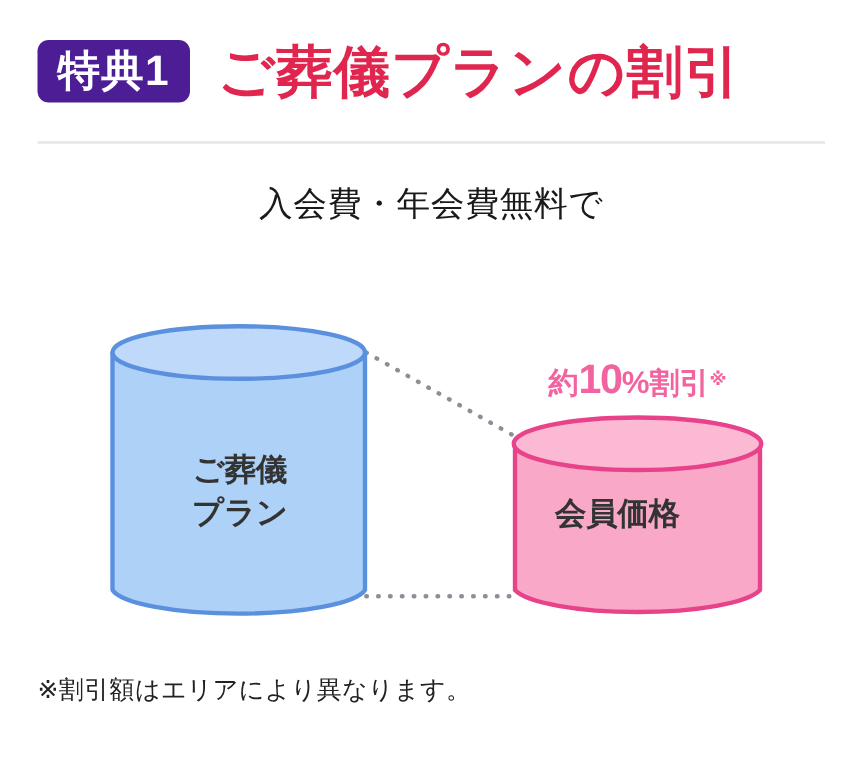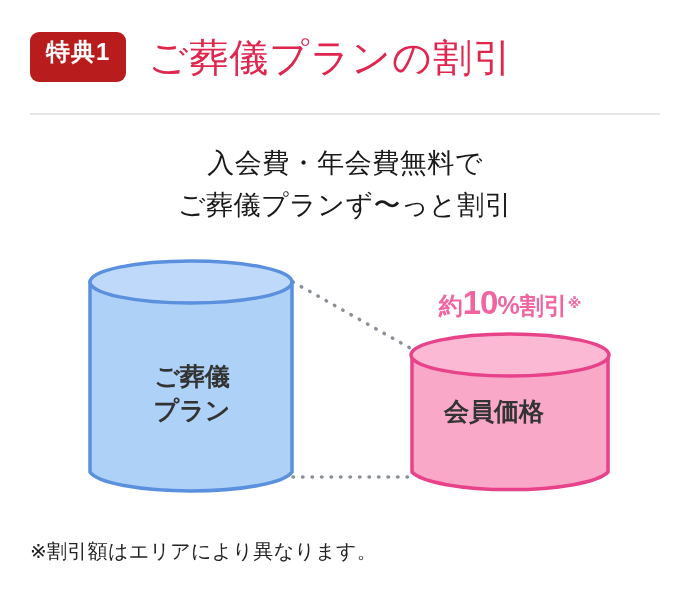--- a/index.html
+++ b/index.html
@@ -28,35 +28,35 @@
     position: absolute;
     left: 0;
     top: 0;
     width: 690px;
     height: 114px;
     display: flex;
     align-items: center;
   }
   .benefit-badge {
     margin-left: 30px;
-    background: #b91c1c;
+    background: #4c1d95;
     color: #ffffff;
     border-radius: 9px;
-    font-size: 24px;
+    font-size: 34px;
     font-weight: bold;
     letter-spacing: 1px;
-    padding: 8px 16px 18px 16px;
+    padding: 8px 16px 8px 16px;
     line-height: 1;
     white-space: nowrap;
   }
   .header-title {
     margin-left: 22px;
     color: #e0264f;
-    font-size: 39px;
-    font-weight: normal;
+    font-size: 45px;
+    font-weight: bold;
     letter-spacing: 1px;
     line-height: 1;
     white-space: nowrap;
   }
 
   .divider {
     position: absolute;
     left: 30px;
     top: 113px;
     width: 630px;
@@ -149,21 +149,20 @@
 
   <div class="header">
     <span class="benefit-badge">特典1</span>
     <span class="header-title">ご葬儀プランの割引</span>
   </div>
 
   <div class="divider"></div>
 
   <div class="subtitle">
     <div>入会費・年会費無料で</div>
-    <div>ご葬儀プランず〜っと割引</div>
   </div>
 
   <div class="diagram">
     <svg width="690" height="260" viewBox="0 0 690 260">
 
       <line x1="293" y1="32" x2="410" y2="98" stroke="#8a9098" stroke-width="3.5" stroke-linecap="round" stroke-dasharray="0.5 9"></line>
 
       <line x1="293" y1="227" x2="410" y2="227" stroke="#8a9098" stroke-width="3.5" stroke-linecap="round" stroke-dasharray="0.5 9"></line>
 
       <g>

